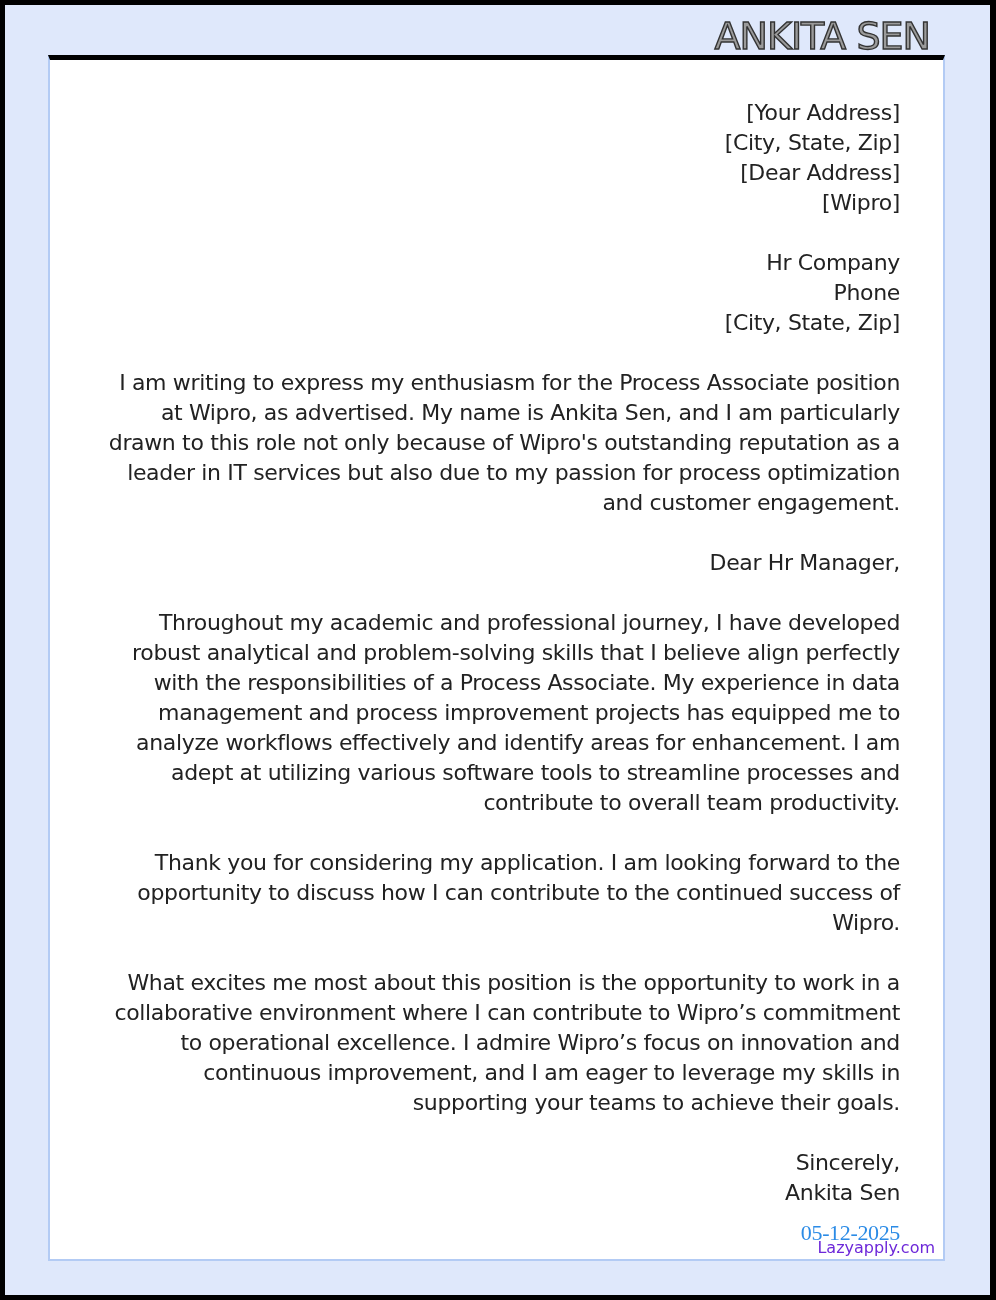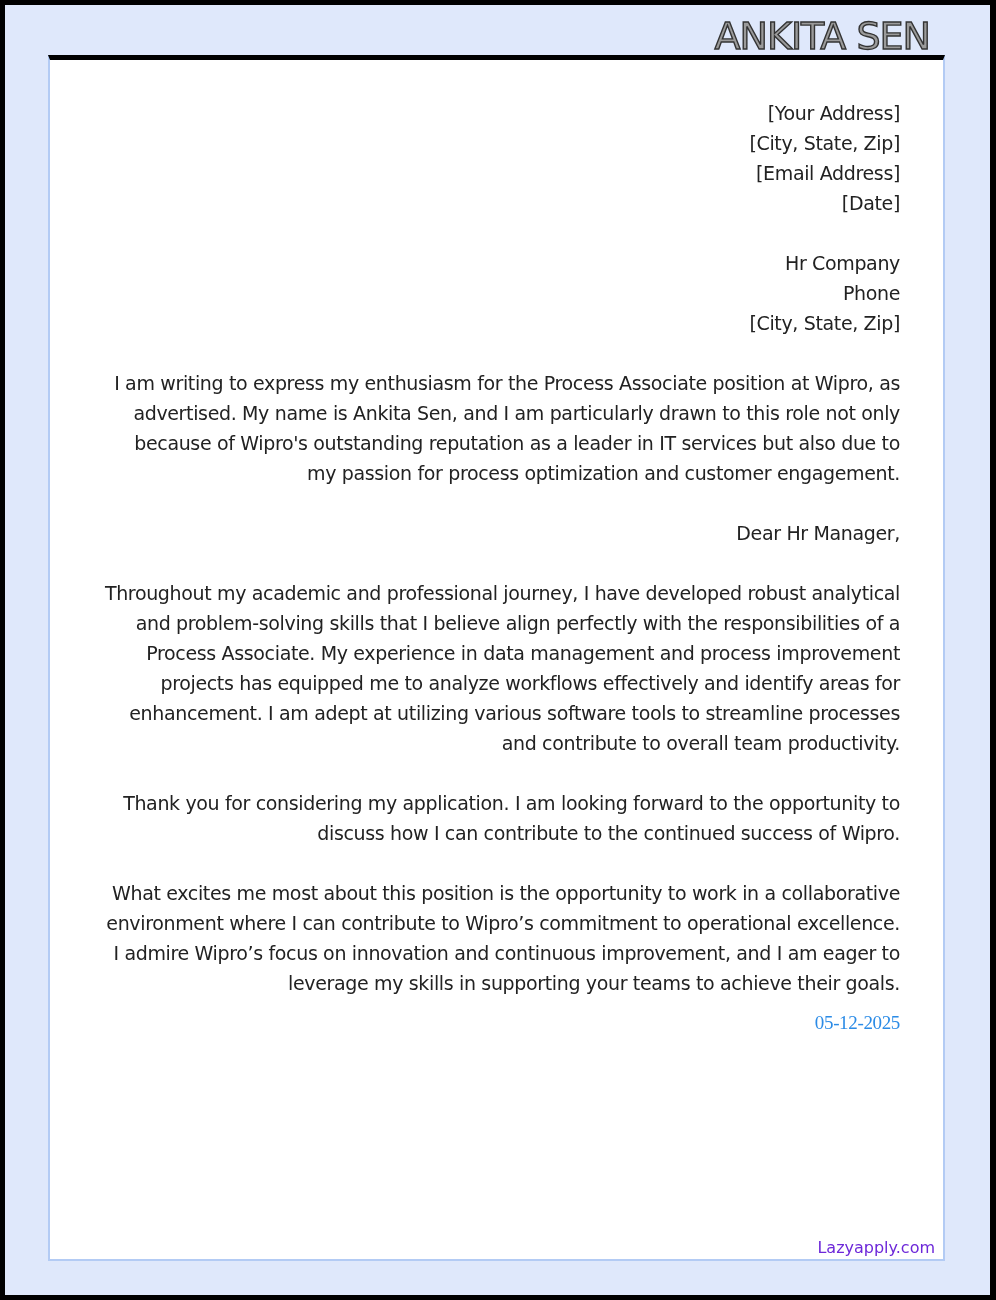--- a/index.html
+++ b/index.html
@@ -35,21 +35,21 @@
       border-top: 5px solid #000;
       border-left: 2px solid #b3cbf4;
       border-right: 2px solid #b3cbf4;
       border-bottom: 2px solid #b3cbf4;
       box-sizing: border-box;
     }
     .content {
       position: absolute;
       left: 50px; top: 38px;
       width: 800px;
-      font-size: 19px;
+      font-size: 22px;
       line-height: 30px;
       color: #222;
       letter-spacing: -0.35px;
     }
     .content p { margin: 0 0 30px 0; }
     .content .line { display: block; }
     .date { color: #2b8be6; margin-top: -20px !important; font-family: Liberation Serif, serif; }
     .footer {
       position: absolute;
       right: 8px; bottom: 2px;
@@ -61,30 +61,34 @@
 <body>
 
 <div class="frame">
   <div class="name">ANKITA SEN</div>
 
   <div class="page">
     <div class="content">
       <p>
         <span class="line">[Your Address]</span>
         <span class="line">[City, State, Zip]</span>
-        <span class="line">[Email Address]</span>
-        <span class="line">[Date]</span>
+        <span class="line">[Dear Address]</span>
+        <span class="line">[Wipro]</span>
       </p>
       <p>
         <span class="line">Hr Company</span>
         <span class="line">Phone</span>
         <span class="line">[City, State, Zip]</span>
       </p>
       <p>I am writing to express my enthusiasm for the Process Associate position at Wipro, as advertised. My name is Ankita Sen, and I am particularly drawn to this role not only because of Wipro's outstanding reputation as a leader in IT services but also due to my passion for process optimization and customer engagement.</p>
       <p>Dear Hr Manager,</p>
       <p>Throughout my academic and professional journey, I have developed robust analytical and problem-solving skills that I believe align perfectly with the responsibilities of a Process Associate. My experience in data management and process improvement projects has equipped me to analyze workflows effectively and identify areas for enhancement. I am adept at utilizing various software tools to streamline processes and contribute to overall team productivity.</p>
       <p>Thank you for considering my application. I am looking forward to the opportunity to discuss how I can contribute to the continued success of Wipro.</p>
       <p>What excites me most about this position is the opportunity to work in a collaborative environment where I can contribute to Wipro’s commitment to operational excellence. I admire Wipro’s focus on innovation and continuous improvement, and I am eager to leverage my skills in supporting your teams to achieve their goals.</p>
+      <p>
+        <span class="line">Sincerely,</span>
+        <span class="line">Ankita Sen</span>
+      </p>
       <p class="date">05-12-2025</p>
     </div>
     <div class="footer">Lazyapply.com</div>
   </div>
 </div>
 
 </body></html>

